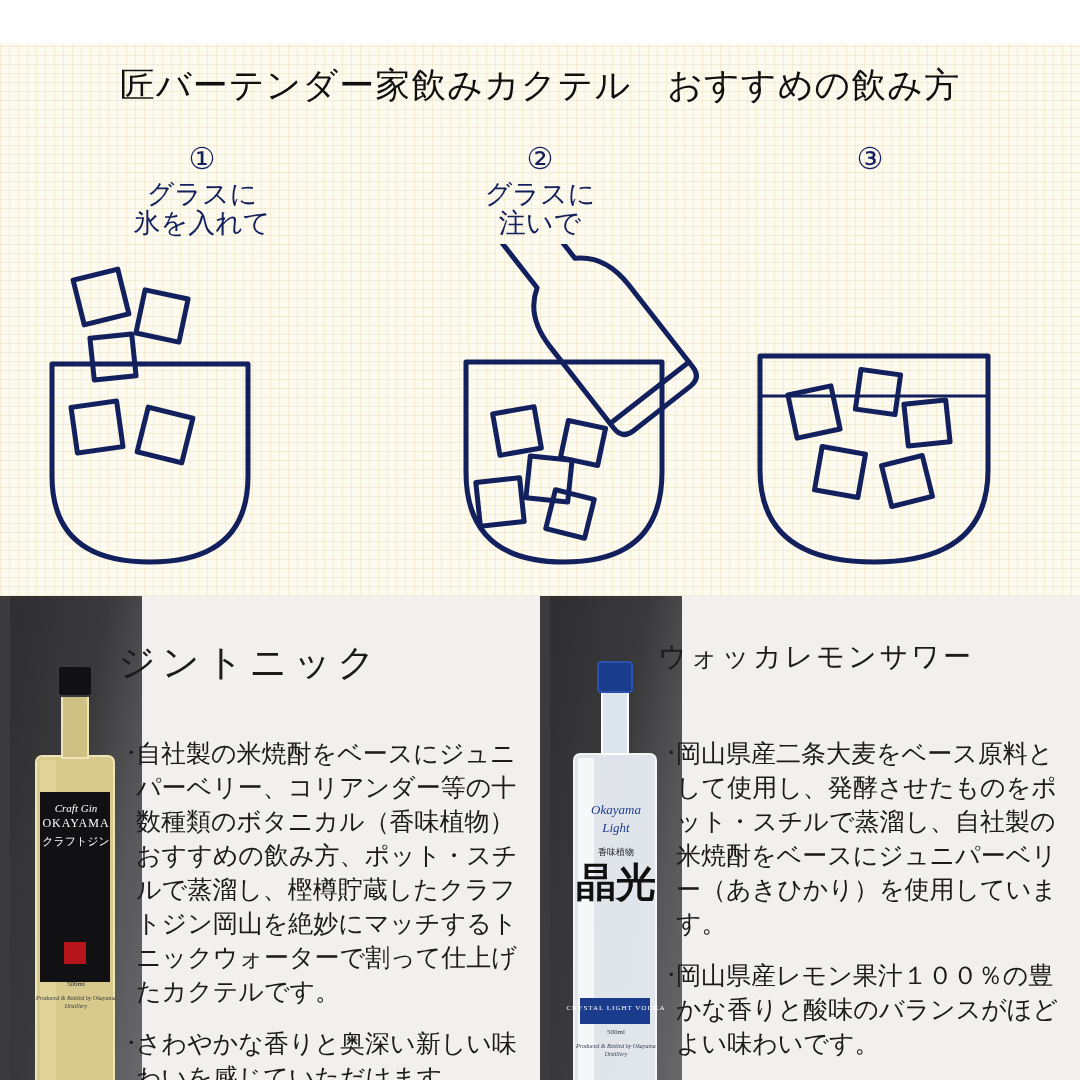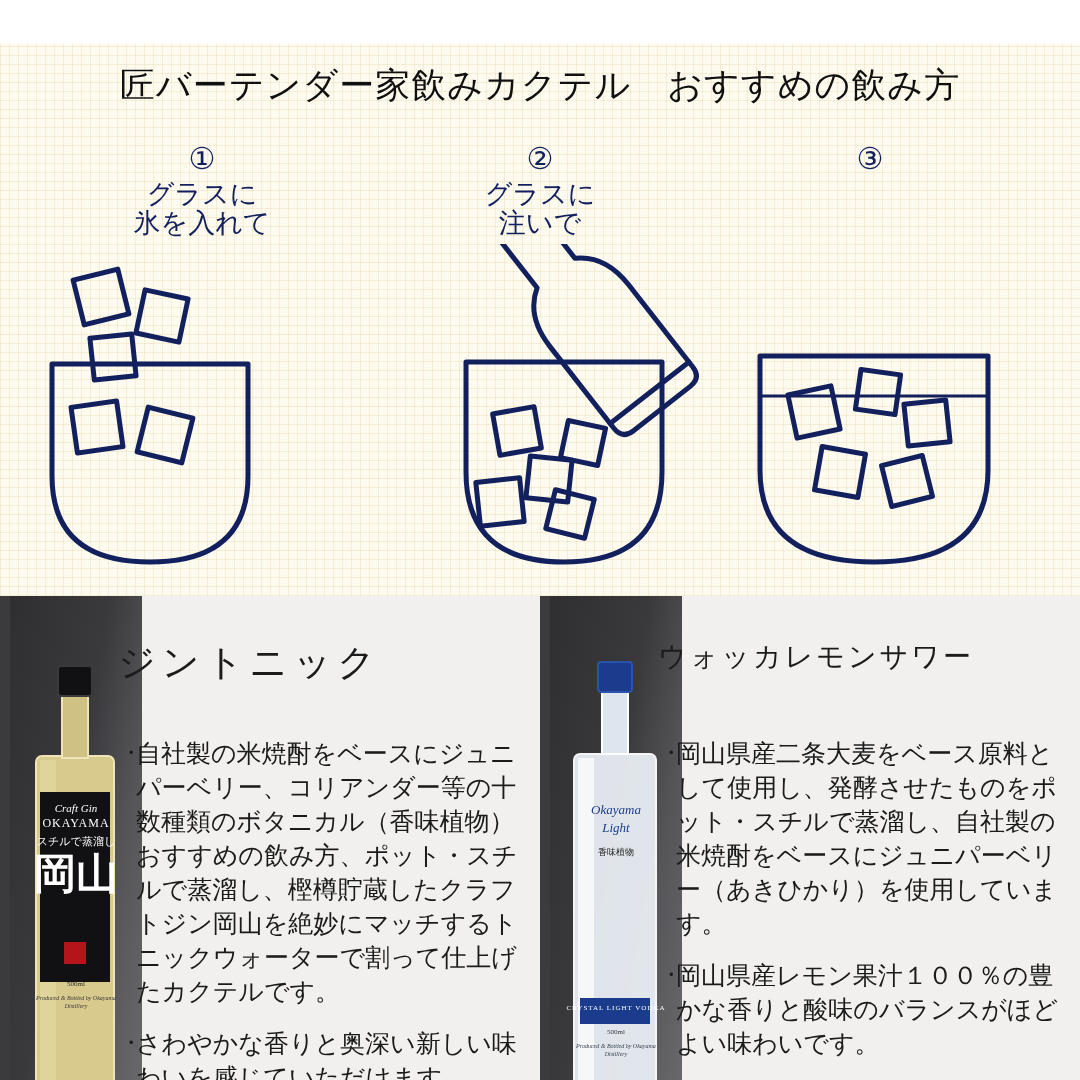--- a/index.html
+++ b/index.html
@@ -238,22 +238,21 @@
           <rect x="52" y="96" width="26" height="66" fill="#cfc084" stroke="#efe4b8" stroke-width="2"></rect>
 
           <rect x="48" y="70" width="34" height="30" rx="3" fill="#111113" stroke="#3a3a3c" stroke-width="2"></rect>
 
           <rect x="30" y="196" width="70" height="190" fill="#111113"></rect>
 
           <rect x="54" y="346" width="22" height="22" fill="#b6141b"></rect>
         </svg>
         <div class="lbl" style="left:10px;top:206px;width:112px;font-size:11px;font-style:italic;">Craft Gin</div>
         <div class="lbl" style="left:10px;top:220px;width:112px;font-size:12px;letter-spacing:1px;">OKAYAMA</div>
-        <div class="lbl" style="left:10px;top:238px;width:112px;font-size:11px;font-family:'Liberation Sans',sans-serif;">スチルで蒸溜し</div>
-        <div class="lbl" style="left:10px;top:256px;width:112px;font-size:42px;line-height:44px;font-weight:bold;">岡山</div>
+        <div class="lbl" style="left:10px;top:238px;width:112px;font-size:11px;font-family:'Liberation Sans',sans-serif;">クラフトジン</div>
         <div class="lbl" style="left:10px;top:384px;width:112px;font-size:7px;color:#2a2a2a;">500ml</div>
         <div class="lbl" style="left:22px;top:398px;width:88px;font-size:6px;line-height:8px;color:#3a3a3a;font-style:italic;">Produced &amp; Bottled by Okayama Distillery</div>
       </div>
 
       <div class="product-name">ジントニック</div>
 
       <div class="bullets">
         <div class="bullet">
           <div class="dot">・</div>
           <div class="txt">自社製の米焼酎をベースにジュニパーベリー、コリアンダー等の十数種類のボタニカル（香味植物）おすすめの飲み方、ポット・スチルで蒸溜し、樫樽貯蔵したクラフトジン岡山を絶妙にマッチするトニックウォーターで割って仕上げたカクテルです。</div>
@@ -272,20 +271,21 @@
         <svg width="132" height="528" viewBox="0 0 132 528" style="position:absolute;left:0;top:0;">
           <rect x="24" y="158" width="82" height="336" rx="6" fill="#e9eef4" stroke="#ffffff" stroke-width="2" opacity="0.95"></rect>
           <rect x="28" y="162" width="16" height="328" fill="#ffffff" opacity="0.7"></rect>
           <rect x="52" y="92" width="26" height="66" fill="#dde5ee" stroke="#ffffff" stroke-width="2"></rect>
           <rect x="48" y="66" width="34" height="30" rx="3" fill="#1b3c8c" stroke="#2b52ad" stroke-width="2"></rect>
           <rect x="30" y="402" width="70" height="26" fill="#1b3c8c"></rect>
         </svg>
         <div class="lbl" style="left:10px;top:206px;width:112px;font-size:13px;font-style:italic;color:#1b3c8c;">Okayama</div>
         <div class="lbl" style="left:10px;top:224px;width:112px;font-size:13px;font-style:italic;color:#1b3c8c;">Light</div>
         <div class="lbl" style="left:10px;top:250px;width:112px;font-size:9px;color:#1b1b1b;font-family:'Liberation Sans',sans-serif;">香味植物</div>
+        <div class="lbl" style="left:10px;top:266px;width:112px;font-size:40px;line-height:42px;font-weight:bold;color:#101010;">晶光</div>
         <div class="lbl" style="left:10px;top:408px;width:112px;font-size:7px;letter-spacing:1px;color:#ffffff;">CRYSTAL LIGHT VODKA</div>
         <div class="lbl" style="left:10px;top:432px;width:112px;font-size:7px;color:#333a46;">500ml</div>
         <div class="lbl" style="left:22px;top:446px;width:88px;font-size:6px;line-height:8px;color:#3a4350;font-style:italic;">Produced &amp; Bottled by Okayama Distillery</div>
       </div>
 
       <div class="product-name" style="font-size:28px;letter-spacing:3px;left:118px;">ウォッカレモンサワー</div>
 
       <div class="bullets">
         <div class="bullet">
           <div class="dot">・</div>

